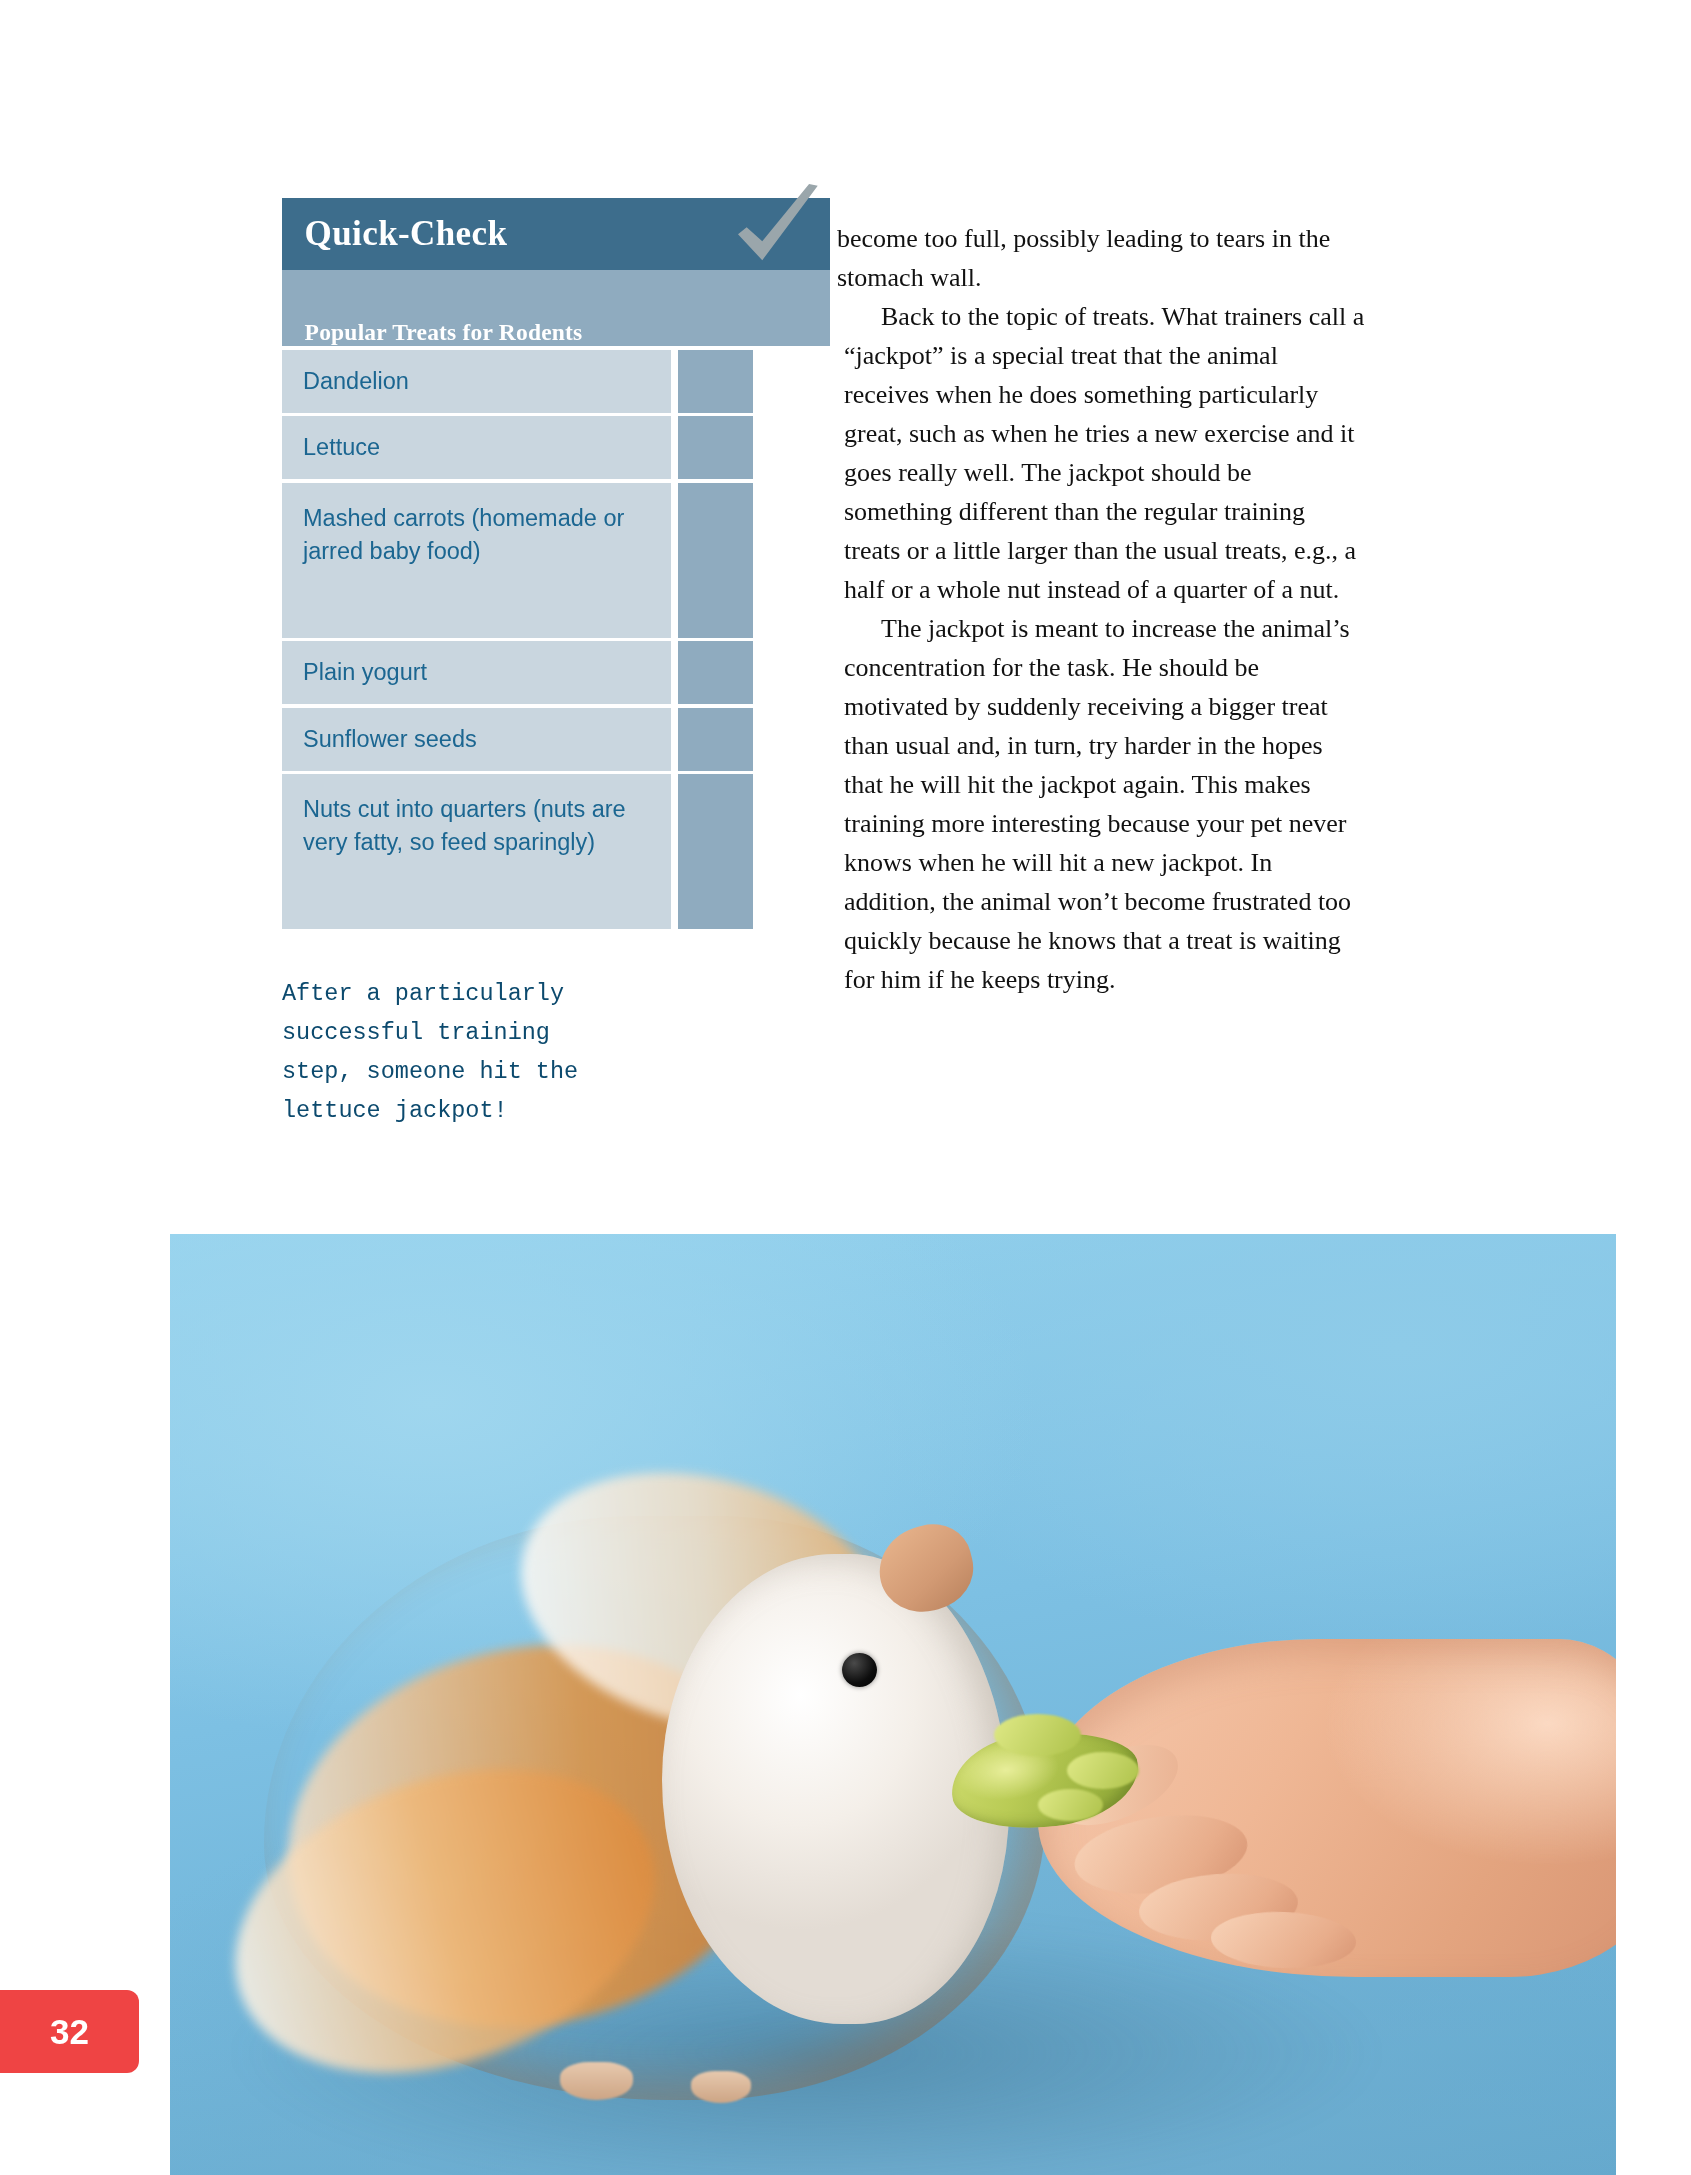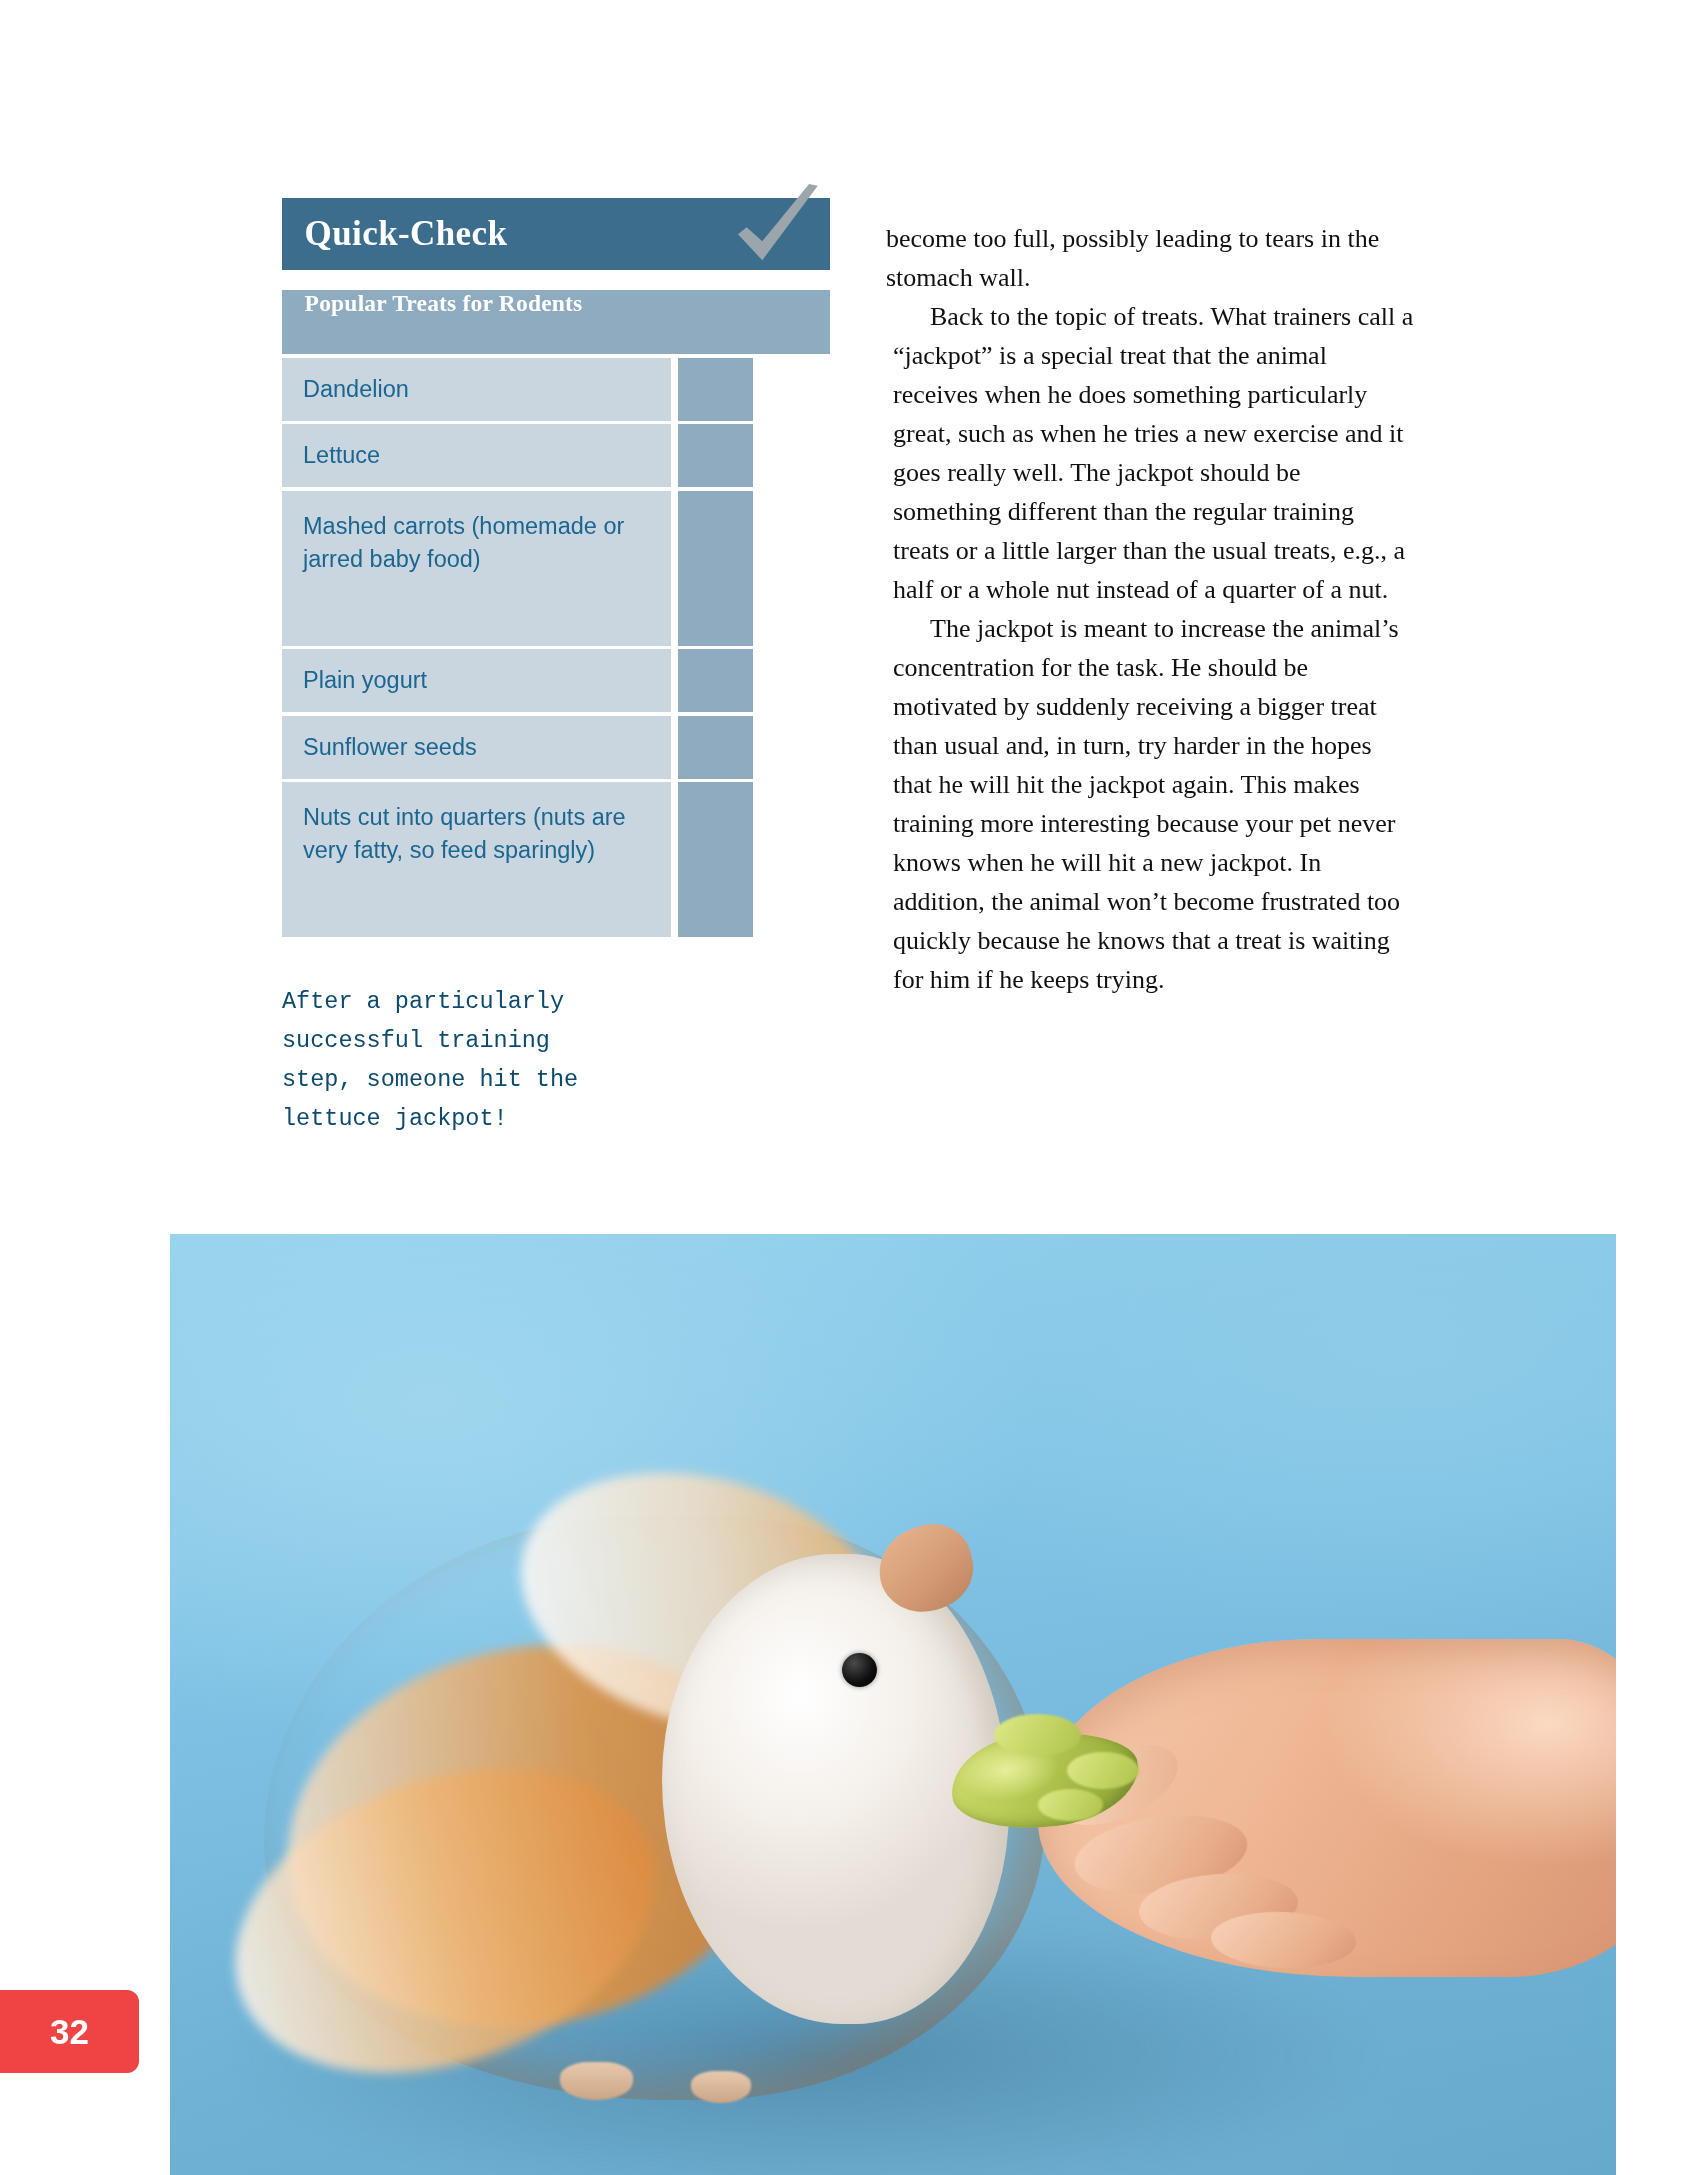--- a/index.html
+++ b/index.html
@@ -47,25 +47,24 @@
   .qc-check {
     position: absolute;
     right: 5.2px;
     top: -14px;
     width: 96px;
     height: 91px;
   }
 
   .qc-subheader {
     background: #8fabbf;
-    height: 64px;
-    display: flex;
-    align-items: flex-start;
+    height: 76px;
+    display: flex;
+    align-items: flex-end;
     padding: 0 22.6px;
-    margin-top: 20px;
   }
   .qc-subheader span {
     color: #ffffff;
     font-family: "Liberation Serif", serif;
     font-weight: bold;
     font-size: 23.5px;
     letter-spacing: 0.2px;
   }
 
   .qc-rows { margin-top: 3.5px; }
@@ -98,21 +97,21 @@
     width: 348px;
     color: #0c4a6e;
     font-family: Liberation Mono, monospace;
     font-size: 23.5px;
     line-height: 39px;
   }
 
   
   .right-col {
     position: absolute;
-    left: 886px;
+    left: 837px;
     top: 219px;
     width: 528px;
     color: #111111;
     font-family: "Liberation Serif", serif;
     font-size: 26px;
     line-height: 39px;
     text-align: left;
   }
   .right-col p { margin: 0; }
   .right-col p.indent { text-indent: 37px; margin-left: 7px; }

